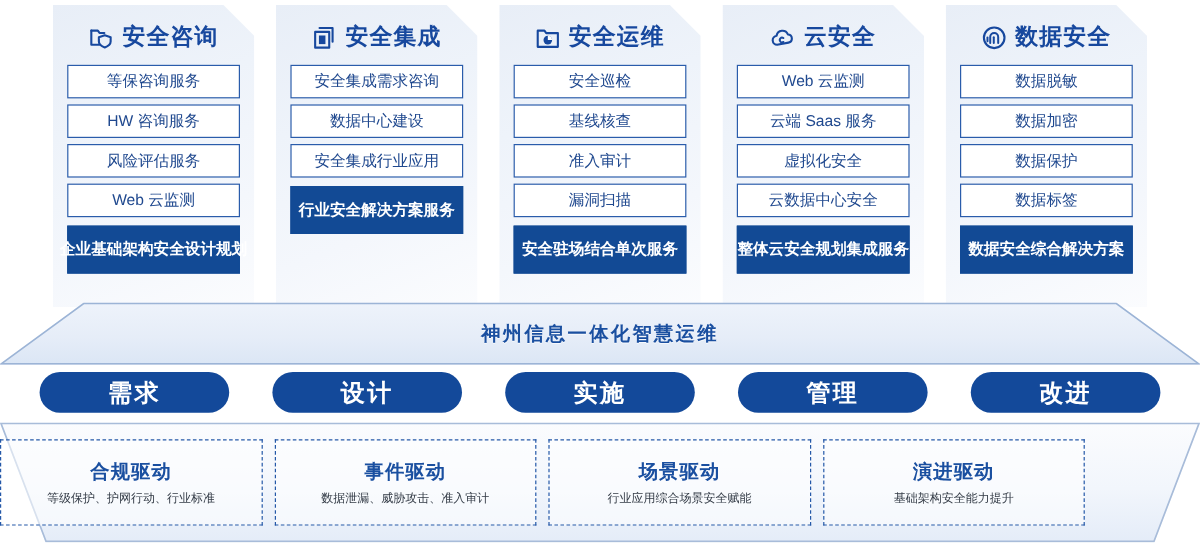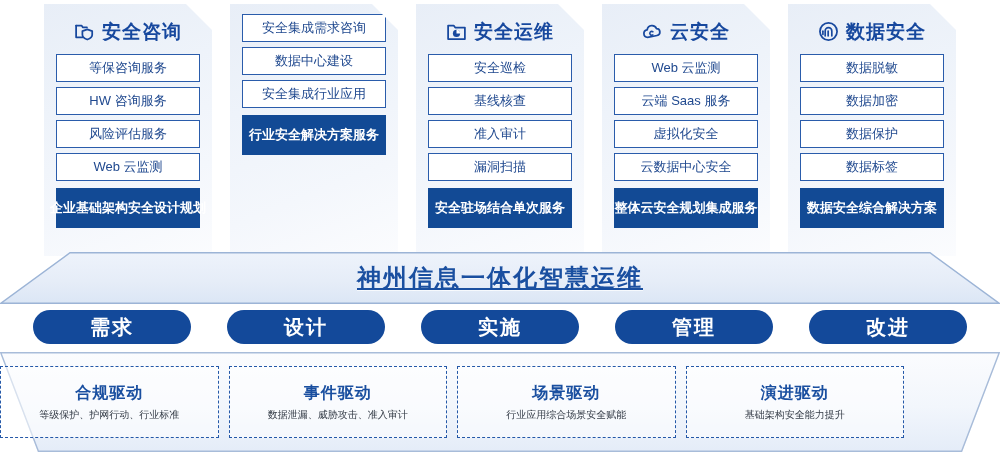--- a/index.html
+++ b/index.html
@@ -56,23 +56,22 @@
     background:linear-gradient(180deg,#eef3fb 0%,#e6edf8 55%,#dbe6f5 100%);
     -webkit-clip-path:polygon(70px 0, 930px 0, 1000px 100%, 0 100%);
     clip-path:polygon(70px 0, 930px 0, 1000px 100%, 0 100%);
     display:flex;align-items:center;justify-content:center;
   }
   .banner-edge{
     position:absolute;left:0;top:252px;width:1000px;height:52px;
     pointer-events:none;
   }
   .banner-text{
-    font-size:24px;font-weight:bold;color:#1a4fa0;letter-spacing:2px;
+    font-size:16px;font-weight:bold;color:#1a4fa0;letter-spacing:2px;
     text-shadow:0 1px 0 rgba(255,255,255,.7);
-    text-decoration:underline;
   }
 
   
   .pills{
     position:absolute;left:0;top:310px;width:1000px;height:36px;
     display:flex;justify-content:center;gap:36px;
   }
   .pill{
     width:158px;height:34px;border-radius:17px;
     background:#13499a;color:#fff;
@@ -122,20 +121,28 @@
       <div class="item">HW 咨询服务</div>
       <div class="item">风险评估服务</div>
       <div class="item">Web 云监测</div>
       <div class="item solid">
         <span>企业基础架构</span>
         <span>安全设计规划</span>
       </div>
     </div>
 
     <div class="col">
+      <div class="col-head">
+        <svg class="ic" viewBox="0 0 24 24">
+          <path d="M7.2 2.6h12.4v13.2" fill="none" stroke="#17489e" stroke-width="2" stroke-linejoin="round" stroke-linecap="round"></path>
+          <rect x="3" y="6.4" width="13.4" height="15" fill="none" stroke="#17489e" stroke-width="2" stroke-linejoin="round"></rect>
+          <rect x="6.6" y="9.8" width="6.2" height="8.2" fill="#17489e"></rect>
+        </svg>
+        <div class="col-title">安全集成</div>
+      </div>
       <div class="item">安全集成需求咨询</div>
       <div class="item">数据中心建设</div>
       <div class="item">安全集成行业应用</div>
       <div class="item solid">
         <span>行业安全解决</span>
         <span>方案服务</span>
       </div>
     </div>
 
     <div class="col">

